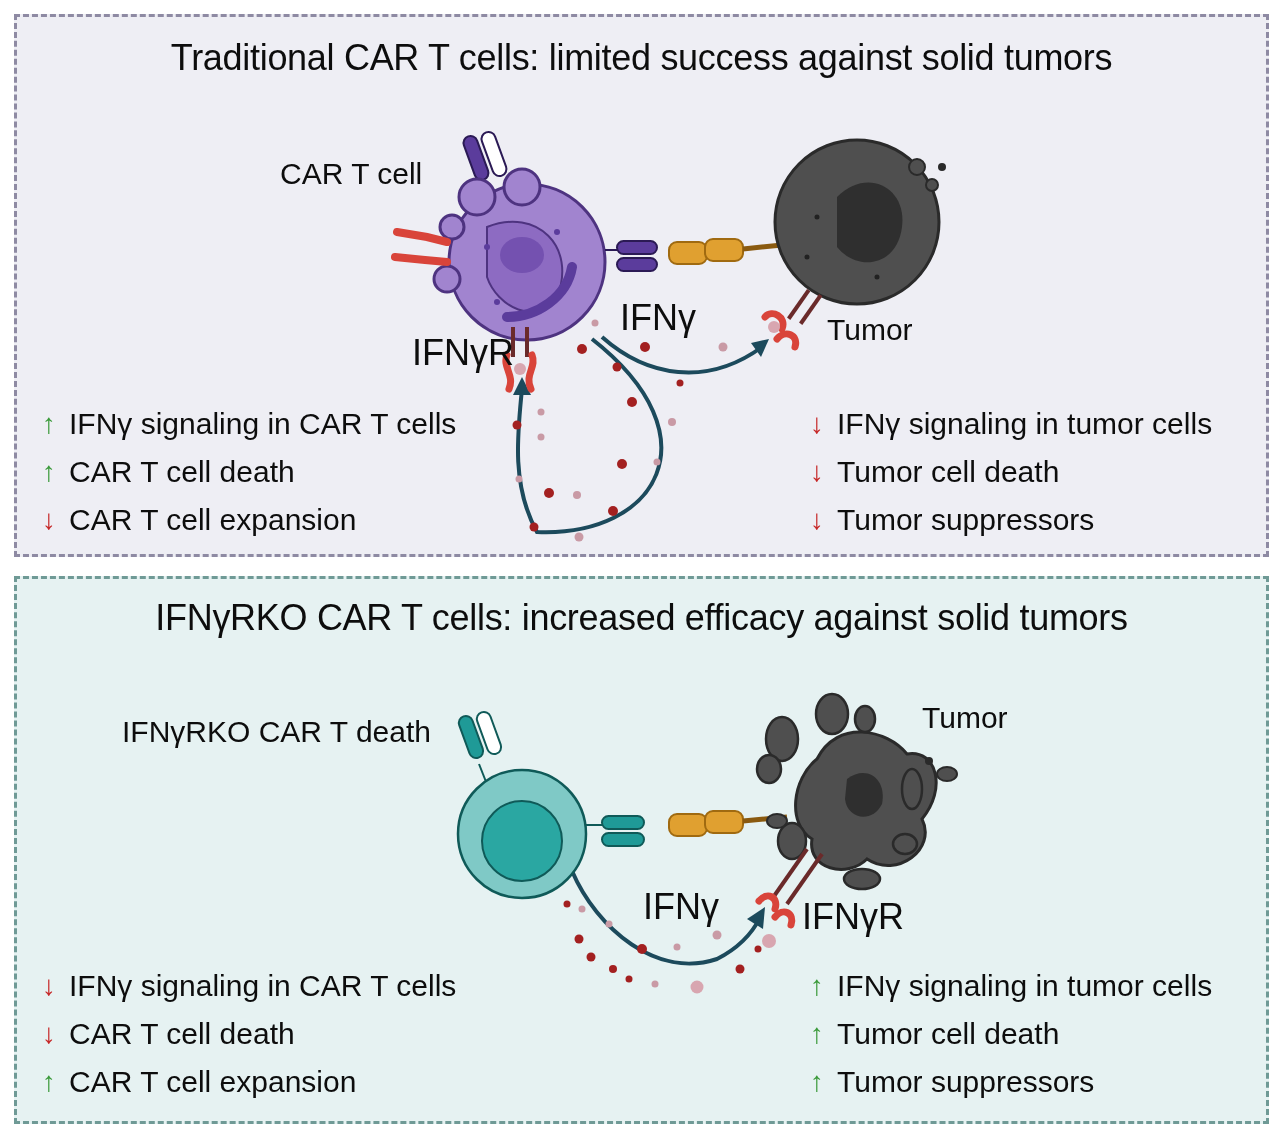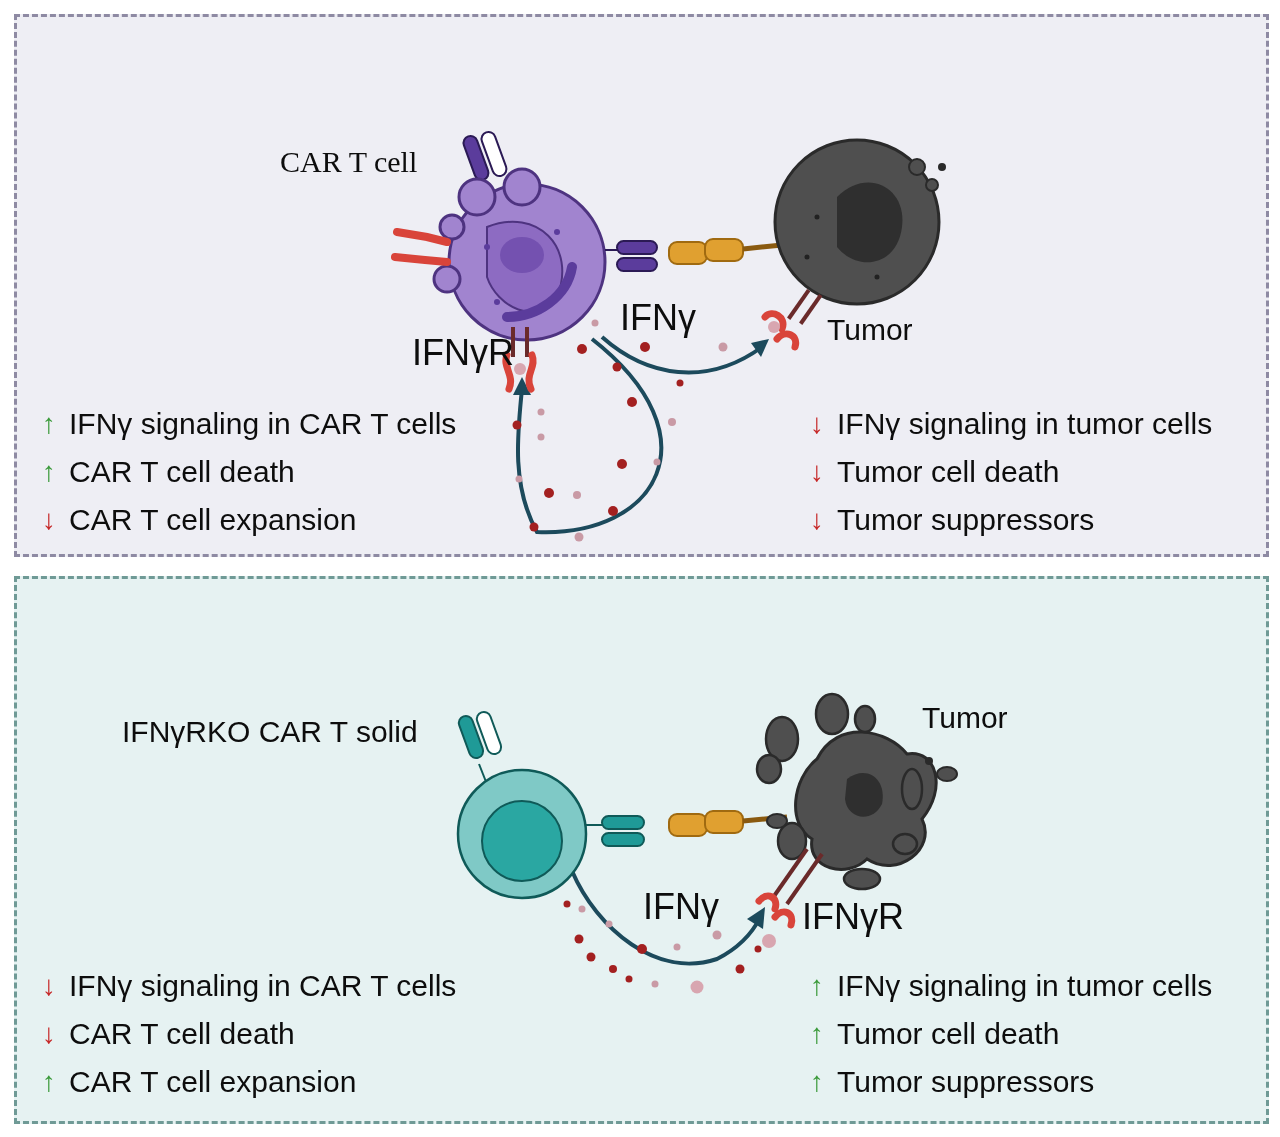--- a/index.html
+++ b/index.html
@@ -16,20 +16,21 @@
   .effects li{display:flex;align-items:center;height:48px;font-size:30px;white-space:nowrap;}
   .arrow{display:inline-block;width:20px;margin-right:10px;font-size:28px;font-weight:bold;text-align:center;line-height:1;}
   .arrow.up{color:#3a9a3a;}
   .arrow.down{color:#c62828;}
   svg.art{position:absolute;left:0;top:0;overflow:visible;}
 </style>
 </head>
 <body>
 
 <div class="panel" id="panel-top">
+  <div class="title">Traditional CAR T cells: limited success against solid tumors</div>
 
   <svg class="art" width="1255" height="543">
 
     <path d="M575 322 C 700 420, 640 520, 520 515 C 495 470, 500 420, 505 372" fill="none" stroke="#1c4a5c" stroke-width="4"></path>
     <polygon points="505,360 496,378 514,378" fill="#1c4a5c"></polygon>
 
     <path d="M585 320 C 630 360, 690 370, 745 330" fill="none" stroke="#1c4a5c" stroke-width="4"></path>
     <polygon points="752,322 734,326 744,340" fill="#1c4a5c"></polygon>
 
     <g>
@@ -102,21 +103,21 @@
       <circle cx="860" cy="260" r="2.5" fill="#222"></circle>
 
       <rect x="780" y="270" width="4" height="35" fill="#6a2a2a" transform="rotate(35 782 287)"></rect>
       <rect x="792" y="275" width="4" height="35" fill="#6a2a2a" transform="rotate(35 794 292)"></rect>
       <path d="M748 300 C 755 292, 770 300, 765 312" fill="none" stroke="#d9443a" stroke-width="7" stroke-linecap="round"></path>
       <path d="M760 322 C 768 312, 782 318, 778 330" fill="none" stroke="#d9443a" stroke-width="7" stroke-linecap="round"></path>
       <circle cx="757" cy="310" r="6" fill="#d8a6b0"></circle>
     </g>
   </svg>
 
-  <div class="label" style="left:263px;top:128px;font-family:Liberation Serif, serif;">CAR T cell</div>
+  <div class="label" style="left:263px;top:140px;">CAR T cell</div>
   <div class="small-label" style="left:603px;top:280px;">IFNγ</div>
   <div class="small-label" style="left:395px;top:315px;">IFNγR</div>
   <div class="label" style="left:810px;top:296px;">Tumor</div>
 
   <ul class="effects" style="left:22px;top:383px;">
     <li>
         <span class="arrow up">↑</span>
         <span>IFNγ signaling in CAR T cells</span>
       </li>
     <li>
@@ -139,20 +140,21 @@
         <span>Tumor cell death</span>
       </li>
     <li>
         <span class="arrow down">↓</span>
         <span>Tumor suppressors</span>
       </li>
   </ul>
 </div>
 
 <div class="panel" id="panel-bottom">
+  <div class="title">IFNγRKO CAR T cells: increased efficacy against solid tumors</div>
 
   <svg class="art" width="1255" height="548">
 
     <path d="M555 292 C 580 350, 640 400, 700 380 C 720 370, 735 355, 742 340" fill="none" stroke="#1c4a5c" stroke-width="4"></path>
     <polygon points="748,328 730,340 746,350" fill="#1c4a5c"></polygon>
 
     <g>
       <circle cx="550" cy="325" r="3.5" fill="#a32020"></circle>
       <circle cx="565" cy="330" r="3.5" fill="#c99aa5"></circle>
       <circle cx="562" cy="360" r="4.5" fill="#a32020"></circle>
@@ -202,21 +204,21 @@
       <circle cx="912" cy="182" r="4" fill="#2a2a2a"></circle>
       <ellipse cx="760" cy="242" rx="10" ry="7" fill="#4f4f4f" stroke="#2a2a2a" stroke-width="2"></ellipse>
 
       <line x1="755" y1="320" x2="790" y2="270" stroke="#6a2a2a" stroke-width="4"></line>
       <line x1="770" y1="325" x2="805" y2="275" stroke="#6a2a2a" stroke-width="4"></line>
       <path d="M742 322 C 750 312, 762 318, 758 330" fill="none" stroke="#d9443a" stroke-width="7" stroke-linecap="round"></path>
       <path d="M758 338 C 766 328, 778 334, 774 346" fill="none" stroke="#d9443a" stroke-width="7" stroke-linecap="round"></path>
     </g>
   </svg>
 
-  <div class="label" style="left:105px;top:136px;">IFNγRKO CAR T solid</div>
+  <div class="label" style="left:105px;top:136px;">IFNγRKO CAR T death</div>
   <div class="label" style="left:905px;top:122px;">Tumor</div>
   <div class="small-label" style="left:626px;top:307px;">IFNγ</div>
   <div class="small-label" style="left:785px;top:317px;">IFNγR</div>
 
   <ul class="effects" style="left:22px;top:383px;">
     <li>
         <span class="arrow down">↓</span>
         <span>IFNγ signaling in CAR T cells</span>
       </li>
     <li>

